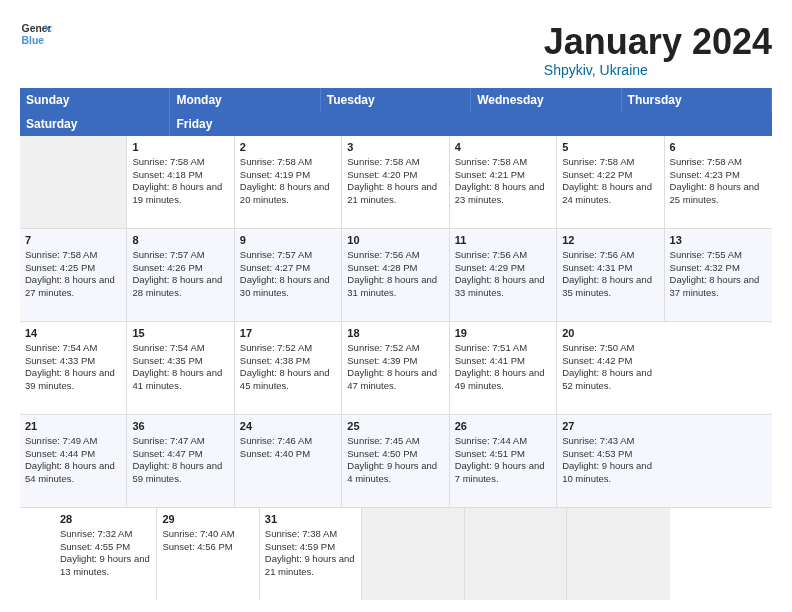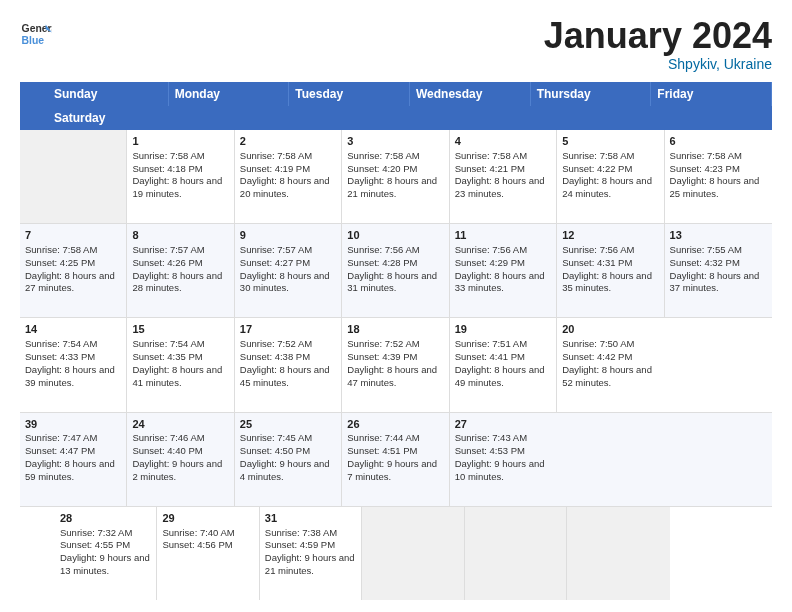--- a/index.html
+++ b/index.html
@@ -26,43 +26,43 @@
     .logo {
       display: flex;
       align-items: center;
       gap: 4px;
     }
     .logo-icon {
       width: 32px;
       height: 32px;
     }
     .title-block {
-      text-align: right;
+      text-align: left;
+      margin-top: 6px;
     }
     .month-title {
       font-size: 36px;
       font-weight: bold;
       color: #222;
       line-height: 1;
     }
     .location {
       font-size: 14px;
       color: #0369a1;
       margin-top: 2px;
     }
     .calendar {
       flex: 1;
       display: flex;
       flex-direction: column;
     }
     .cal-header {
       display: grid;
-      grid-template-columns: repeat(6, 1fr);
+      grid-template-columns: repeat(5, 1fr);
       background: #3a6bbf;
-      padding-left: 28px;
     }
     .cal-header-cell {
       color: #fff;
       font-size: 12px;
       font-weight: bold;
       padding: 5px 6px;
       border-right: 1px solid #5080cf;
     }
     .cal-header-cell:last-child { border-right: none; }
     .cal-body {
@@ -117,22 +117,22 @@
     </div>
   </div>
 
   <div class="calendar">
     <div class="cal-header">
       <div class="cal-header-cell">Sunday</div>
       <div class="cal-header-cell">Monday</div>
       <div class="cal-header-cell">Tuesday</div>
       <div class="cal-header-cell">Wednesday</div>
       <div class="cal-header-cell">Thursday</div>
+      <div class="cal-header-cell">Saturday</div>
       <div class="cal-header-cell">Friday</div>
-      <div class="cal-header-cell">Saturday</div>
     </div>
     <div class="cal-body" id="cal-body">
     <div class="cal-row">
           <div class="cal-cell empty"></div>
           <div class="cal-cell">
             <div class="day-num">1</div>
             <div>Sunrise: 7:58 AM</div>
             <div>Sunset: 4:18 PM</div>
             <div>Daylight: 8 hours and 19 minutes.</div>
           </div>
@@ -244,30 +244,35 @@
           </div>
           <div class="cal-cell">
             <div class="day-num">20</div>
             <div>Sunrise: 7:50 AM</div>
             <div>Sunset: 4:42 PM</div>
             <div>Daylight: 8 hours and 52 minutes.</div>
           </div>
         </div>
         <div class="cal-row">
           <div class="cal-cell">
-            <div class="day-num">39</div>
+            <div class="day-num">21</div>
+            <div>Sunrise: 7:49 AM</div>
+            <div>Sunset: 4:44 PM</div>
+            <div>Daylight: 8 hours and 54 minutes.</div>
+          </div>
+          <div class="cal-cell">
+            <div class="day-num">36</div>
             <div>Sunrise: 7:47 AM</div>
             <div>Sunset: 4:47 PM</div>
             <div>Daylight: 8 hours and 59 minutes.</div>
           </div>
           <div class="cal-cell">
             <div class="day-num">24</div>
             <div>Sunrise: 7:46 AM</div>
             <div>Sunset: 4:40 PM</div>
-            <div>Daylight: 9 hours and 2 minutes.</div>
           </div>
           <div class="cal-cell">
             <div class="day-num">25</div>
             <div>Sunrise: 7:45 AM</div>
             <div>Sunset: 4:50 PM</div>
             <div>Daylight: 9 hours and 4 minutes.</div>
           </div>
           <div class="cal-cell">
             <div class="day-num">26</div>
             <div>Sunrise: 7:44 AM</div>

